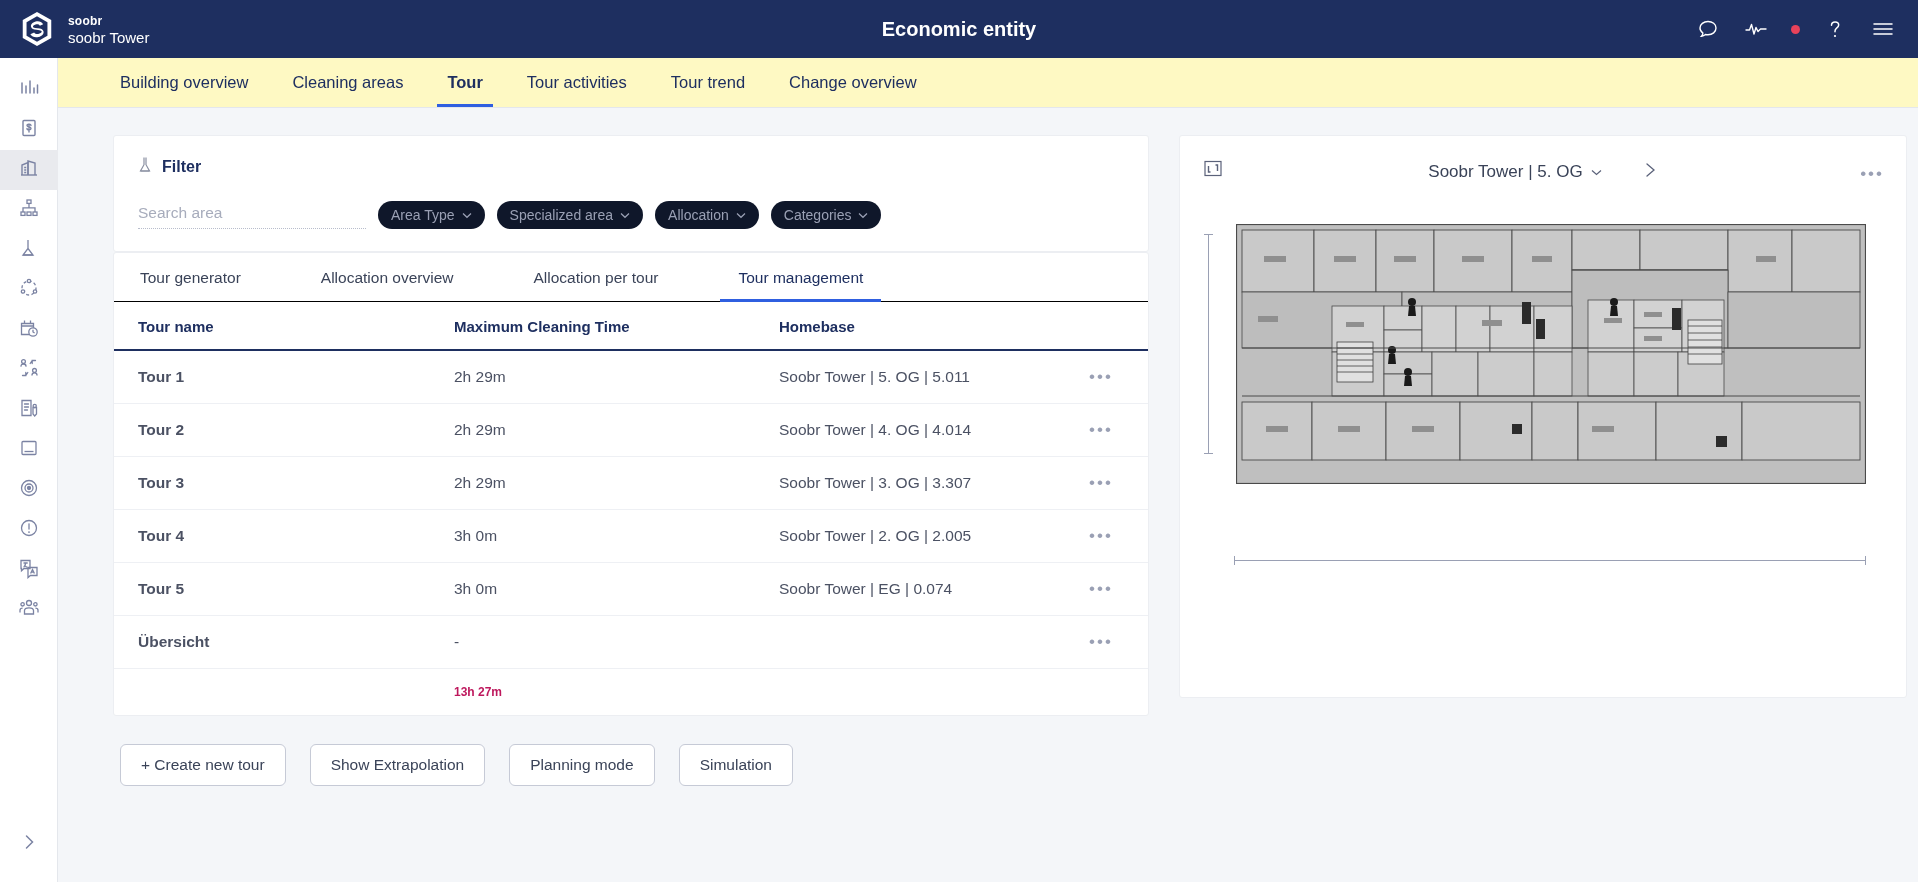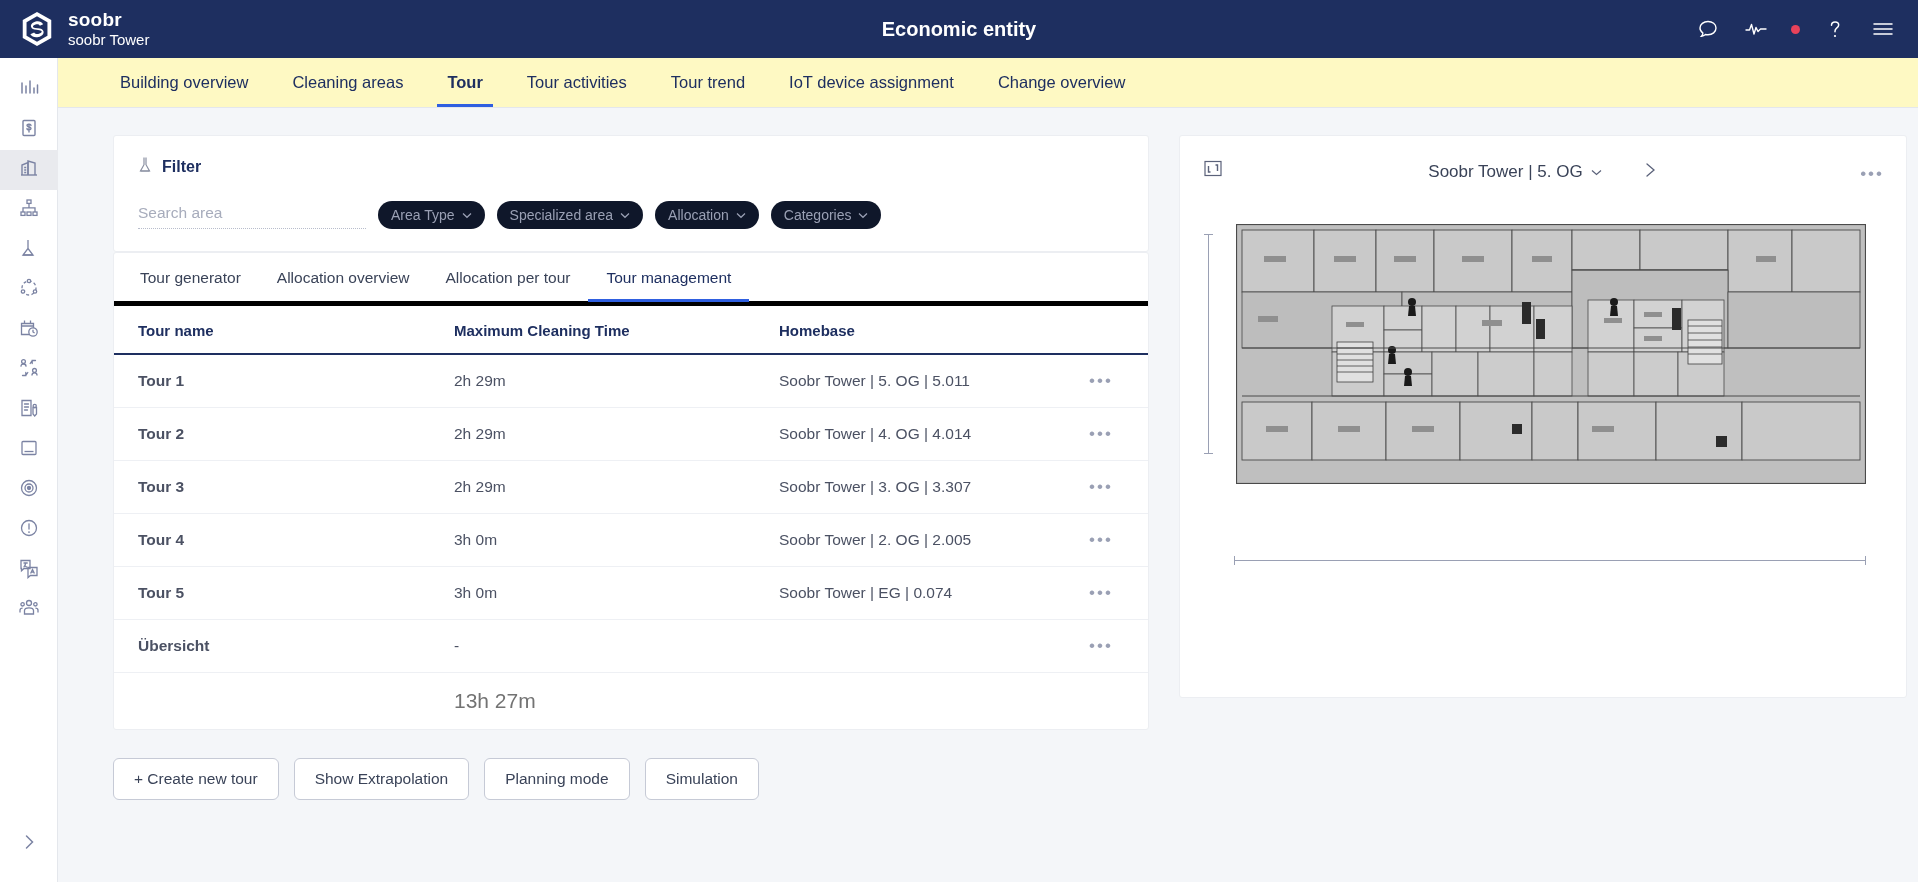--- a/index.html
+++ b/index.html
@@ -13,21 +13,21 @@
   
   .topbar {
     position: absolute; top: 0; left: 0;
     width: 1918px; height: 58px;
     background: #1e2f60;
     display: flex; align-items: center;
   }
   .brand { display: flex; align-items: center; padding-left: 18px; width: 300px; }
   .brand-logo { width: 38px; height: 38px; flex: none; }
   .brand-text { margin-left: 12px; color: #ffffff; line-height: 1.15; }
-  .brand-name { font-size: 19px; font-weight: bold; letter-spacing: .2px; }
+  .brand-name { font-size: 12px; font-weight: bold; letter-spacing: .2px; }
   .brand-sub { font-size: 15px; font-weight: normal; }
   .topbar-title {
     position: absolute; left: 0; right: 0; text-align: center;
     color: #ffffff; font-size: 20px; font-weight: bold;
     pointer-events: none;
   }
   .topbar-icons {
     margin-left: auto; display: flex; align-items: center;
     gap: 22px; padding-right: 22px; position: relative; z-index: 2;
   }
@@ -117,22 +117,23 @@
     background: #0f172a; color: #9aa0b4;
     border-radius: 20px; padding: 6px 13px;
     font-size: 14px; white-space: nowrap;
   }
   .chip svg { display: block; }
 
   
   .table-card { margin-top: 0; }
   .subtabs {
     display: flex; align-items: center;
-    border-bottom: 5px solid #000000;
+    border-bottom: 1px solid #000000;
     padding-left: 8px;
+    gap: 44px;
   }
   .subtab {
     padding: 16px 18px 14px 18px;
     font-size: 15.5px; color: #3a4358;
     position: relative; white-space: nowrap;
   }
   .subtab.active { color: #1e2f60; }
   .subtab.active::after {
     content: ""; position: absolute; left: 0; right: 0; bottom: -1px;
     height: 3px; background: #2f5fe0;
@@ -151,24 +152,24 @@
     vertical-align: middle;
     margin-top: 36px;
   }
   table.tour-table td:first-child { padding-left: 24px; }
   td.tname { font-weight: bold; color: #1e2f60; }
   th.c-name, td.c-name { width: 330px; }
   th.c-time, td.c-time { width: 325px; }
   th.c-home, td.c-home { width: 310px; }
   th.c-menu, td.c-menu { width: auto; text-align: left; }
   .dots { color: #9aa0b4; font-size: 17px; letter-spacing: 2px; }
-  tr.total-row td { border-bottom: none; color: #737373; font-weight: normal; font-size: 21px; }
+  tr.total-row td { border-bottom: none; color: #be185d; font-weight: bold; font-size: 12px; }
 
   
-  .actions { display: flex; gap: 15px; margin-top: 28px; }
+  .actions { display: flex; gap: 24px; margin-top: 28px; margin-left: 7px; }
   .btn {
     background: #ffffff;
     border: 1px solid #c6cad6;
     border-radius: 6px;
     color: #3a4358;
     font-family: inherit; font-size: 15.5px;
     padding: 11px 20px;
     white-space: nowrap;
   }
 
@@ -428,23 +429,20 @@
       <span>Cleaning areas</span>
     </div>
   <div class="navtab active">
       <span>Tour</span>
     </div>
   <div class="navtab">
       <span>Tour activities</span>
     </div>
   <div class="navtab">
       <span>Tour trend</span>
-    </div>
-  <div class="navtab">
-      <span>IoT device assignment</span>
     </div>
   <div class="navtab">
       <span>Change overview</span>
     </div>
 </div>
 
 <div class="content">
 
   <div class="col-left">
 

